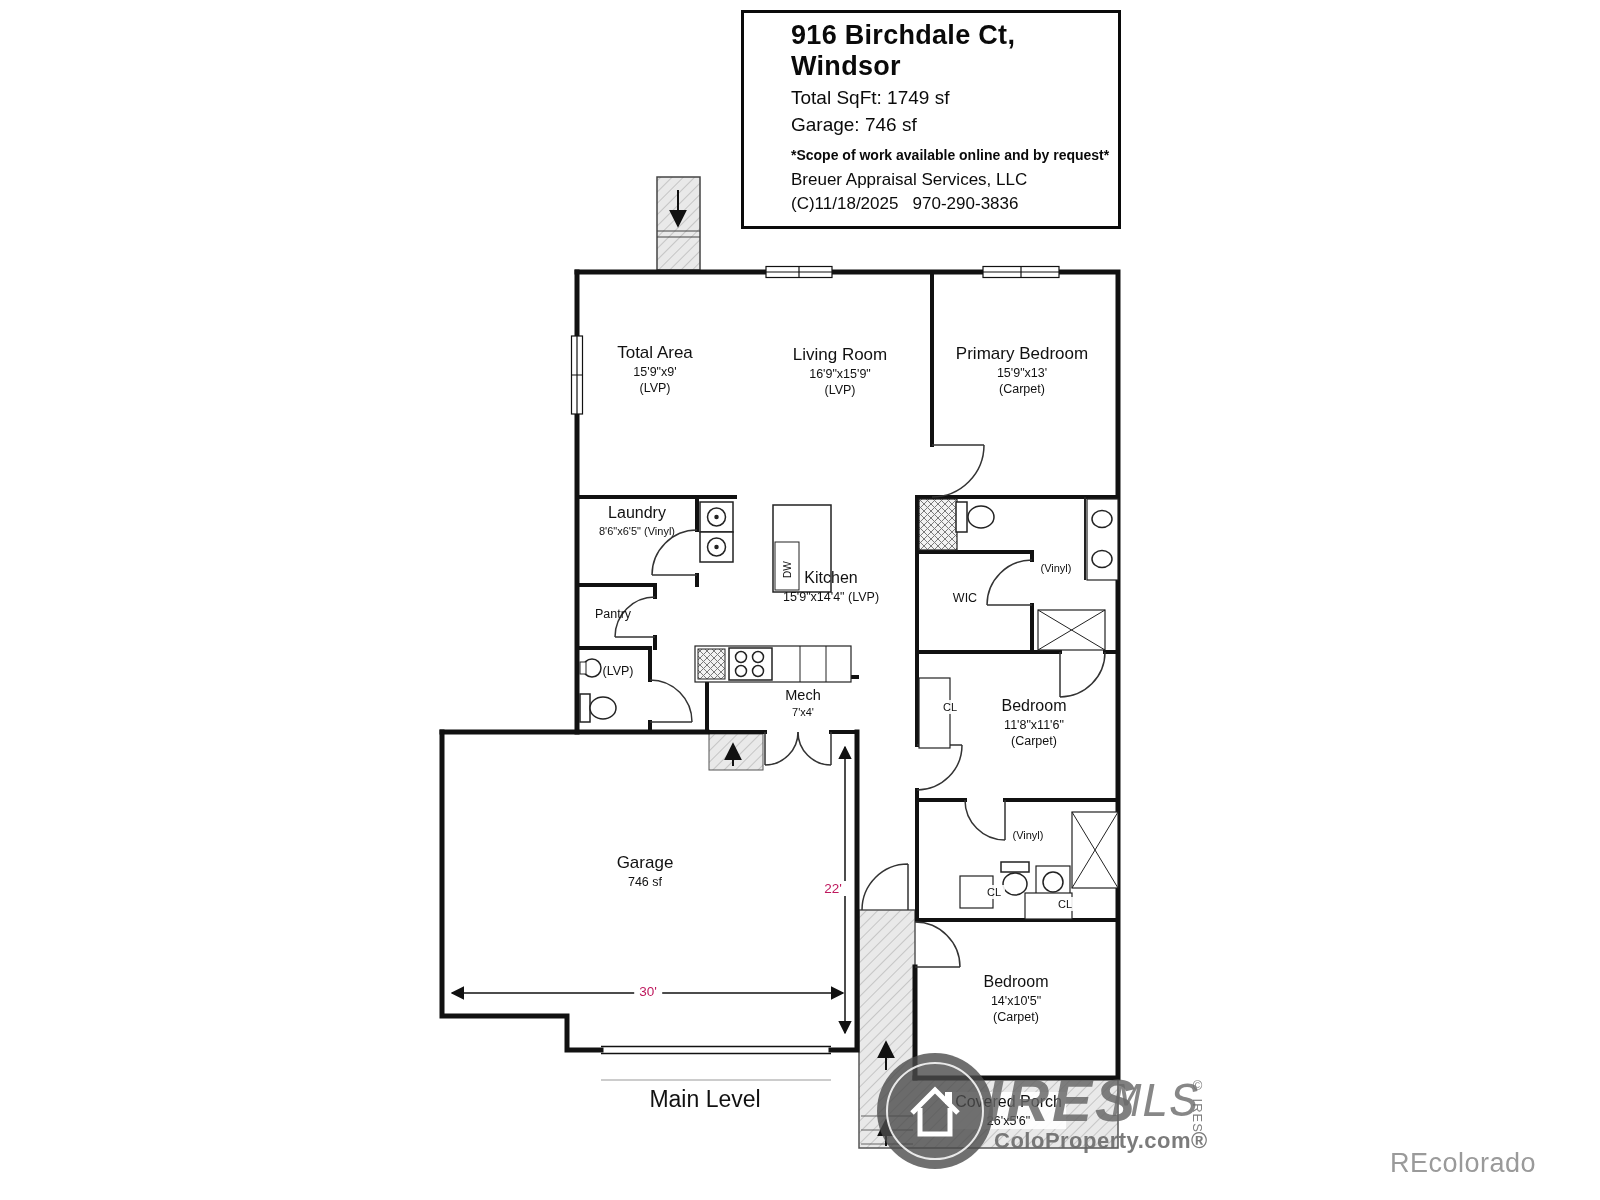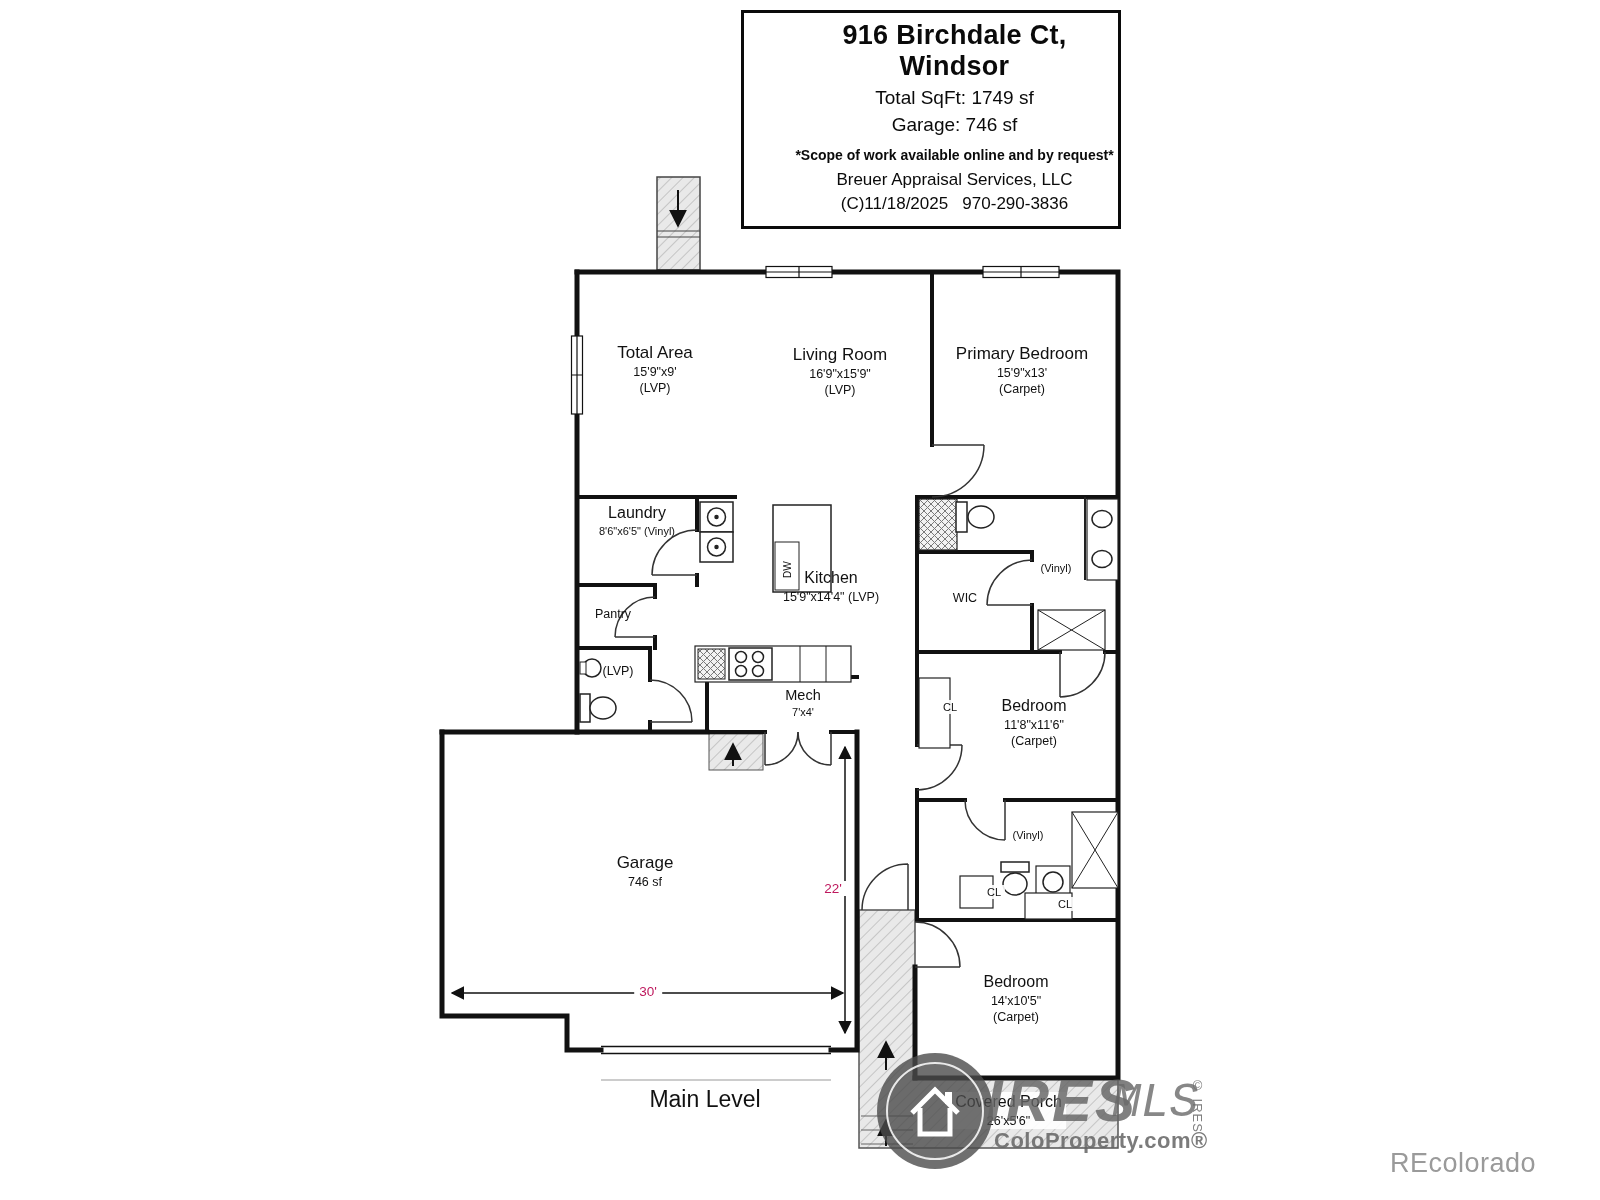--- a/index.html
+++ b/index.html
@@ -2,21 +2,21 @@
 <html><head>
 <meta charset="utf-8">
 <style>
   * { margin:0; padding:0; box-sizing:border-box; }
   body { background:#ffffff; font-family:"Liberation Sans", sans-serif; }
   .canvas { position:relative; width:1600px; height:1200px; background:#fff; overflow:hidden; }
   .plan-svg { position:absolute; left:0; top:0; width:1600px; height:1200px; }
 
   
   .title-box { position:absolute; left:741px; top:10px; width:380px; height:219px;
-               border:3px solid #0a0a0a; background:#fff; text-align:center; padding-top:7px; z-index:6; color:#0a0a0a;padding-left:47px;}
+               border:3px solid #0a0a0a; background:#fff; padding-top:7px; z-index:6; color:#0a0a0a;padding-left:47px;}
   .tb-address   { font-size:27px; font-weight:bold; letter-spacing:.3px; }
   .tb-line      { font-size:19px; margin-top:5px; }
   .tb-scope     { font-size:14px; font-weight:bold; margin-top:11px; }
   .tb-company   { font-size:17px; margin-top:7px; }
   .tb-copyright { font-size:17px; margin-top:4px; }
 
   
   .lbl { position:absolute; transform:translateX(-50%); text-align:center; color:#111;
          line-height:1.3; white-space:nowrap; z-index:5; }
   .rn   { font-size:17px; }

